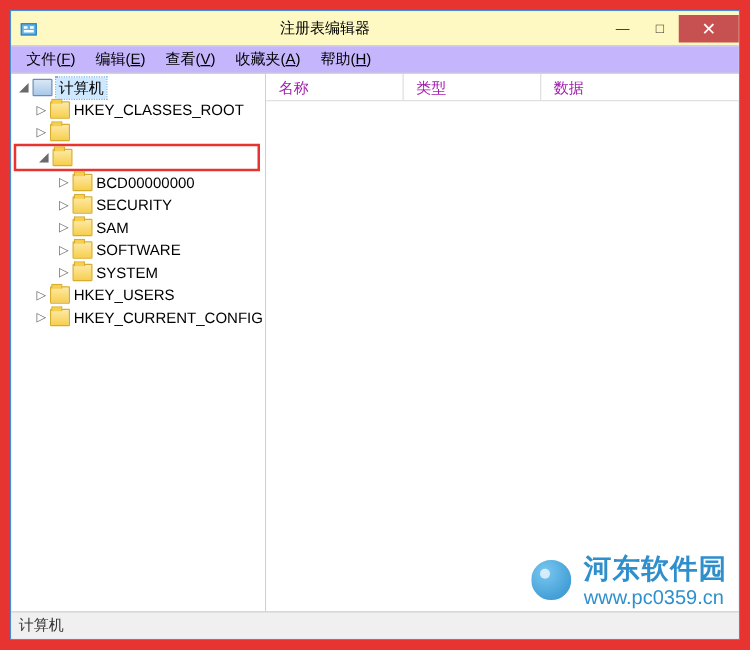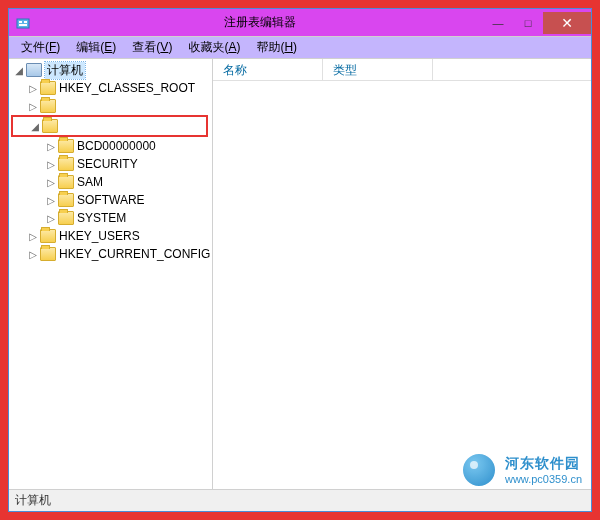--- a/index.html
+++ b/index.html
@@ -1,51 +1,51 @@
 <!DOCTYPE html>
 <html><head>
 <meta charset="utf-8">
 <style>
 *{box-sizing:border-box;margin:0;padding:0;font-family:"Microsoft YaHei","SimSun",sans-serif;font-size:12px;-webkit-user-select:none;user-select:none}
 body{background:#e73431;width:600px;height:520px;padding:8px;position:relative}
 .window{background:#fff;width:584px;height:504px;display:flex;flex-direction:column;border:1px solid #4a8cd6}
-.titlebar{height:28px;background:#d946ef;display:flex;align-items:center;border-bottom:1px solid #d0d0d0}
+.titlebar{height:28px;background:#fef9c3;display:flex;align-items:center;border-bottom:1px solid #d0d0d0}
 .titlebar-icon{width:16px;height:16px;margin:0 6px}
 .titlebar-title{flex:1;text-align:center;font-size:12px;color:#000}
 .win-btns{display:flex;height:22px}
 .win-btn{width:30px;height:22px;display:flex;align-items:center;justify-content:center;font-family:Arial;font-size:11px;color:#333}
 .win-btn.close{background:#c75050;color:#fff;width:48px;font-size:14px}
 .menubar{height:22px;display:flex;align-items:center;padding:0 4px;border-bottom:1px solid #d0d0d0;background:#c4b5fd}
 .menu-item{padding:2px 8px;color:#000}
 .menu-item .ul{text-decoration:underline}
 .content{flex:1;display:flex;overflow:hidden}
 .tree-pane{width:204px;border-right:1px solid #d0d0d0;padding:2px 0;overflow:auto;background:#fff}
 .list-pane{flex:1;background:#fff;display:flex;flex-direction:column}
 .list-header{height:22px;display:flex;border-bottom:1px solid #e0e0e0;background:#fff}
-.col{padding:3px 10px;border-right:1px solid #e0e0e0;color:#0369a1}
+.col{padding:3px 10px;border-right:1px solid #e0e0e0;color:#a21caf}
 .col.c1{width:110px}
 .col.c2{width:110px}
 .col.c3{flex:1;border-right:none}
 .list-body{flex:1}
 .statusbar{height:22px;border-top:1px solid #d0d0d0;padding:2px 6px;color:#333;background:#f0f0f0}
 .tree-row{height:18px;display:flex;align-items:center;white-space:nowrap}
 .indent{display:inline-block}
 .expander{width:12px;height:12px;display:inline-flex;align-items:center;justify-content:center;color:#6a6a6a;font-size:10px;margin-right:1px}
 .folder-icon{width:16px;height:14px;margin-right:3px;display:inline-block;background:linear-gradient(#fde9a5,#f7cf4f);border:1px solid #d6ad2e;border-radius:1px;position:relative}
 .folder-icon:before{content:"";position:absolute;top:-3px;left:0;width:7px;height:3px;background:#f7cf4f;border:1px solid #d6ad2e;border-bottom:none;border-radius:1px 1px 0 0}
 .computer-icon{width:16px;height:14px;margin-right:3px;display:inline-block;background:linear-gradient(#d8e8f7,#a8c8e8);border:1px solid #6a8db3;border-radius:1px}
 .tree-label{color:#000}
 .tree-row.sel .tree-label{background:#cde8ff;outline:1px dotted #7bb5e8;padding:0 2px}
 .highlight-box{border:2px solid #e73431;margin:0 4px 0 2px;padding:0}
 .watermark{position:absolute;right:18px;bottom:32px;display:flex;align-items:center;opacity:0.92;pointer-events:none}
 .wm-logo{width:36px;height:36px;border-radius:50%;background:radial-gradient(circle at 35% 30%,#6fc3ef,#1d86c8);border:2px solid #fff;margin-right:8px;position:relative}
 .wm-logo:after{content:"";position:absolute;top:7px;left:7px;width:8px;height:8px;border-radius:50%;background:rgba(255,255,255,.7)}
 .wm-text{display:flex;flex-direction:column;color:#1d86c8}
-.wm-text .cn{font-size:14px;font-weight:bold;letter-spacing:1px}
-.wm-text .url{font-size:11px;color:#1d86c8}
+.wm-text .cn{font-size:22px;font-weight:bold;letter-spacing:1px}
+.wm-text .url{font-size:16px;color:#1d86c8}
 </style>
 </head>
 <body>
 
 <div class="window">
 
   <div class="titlebar">
     <span class="titlebar-icon">
       <svg viewBox="0 0 16 16">
           <rect x="2" y="4" width="12" height="9" fill="#5bb4e8" stroke="#2a7ab6"></rect>
@@ -144,20 +144,21 @@
         <span class="folder-icon"></span>
         <span class="tree-label">HKEY_CURRENT_CONFIG</span>
       </div>
 
     </div>
 
     <div class="list-pane">
       <div class="list-header">
         <div class="col c1">名称</div>
         <div class="col c2">类型</div>
+        <div class="col c3">数据</div>
       </div>
       <div class="list-body"></div>
     </div>
   </div>
 
   <div class="statusbar">
     <span>计算机</span>
   </div>
 </div>
 

